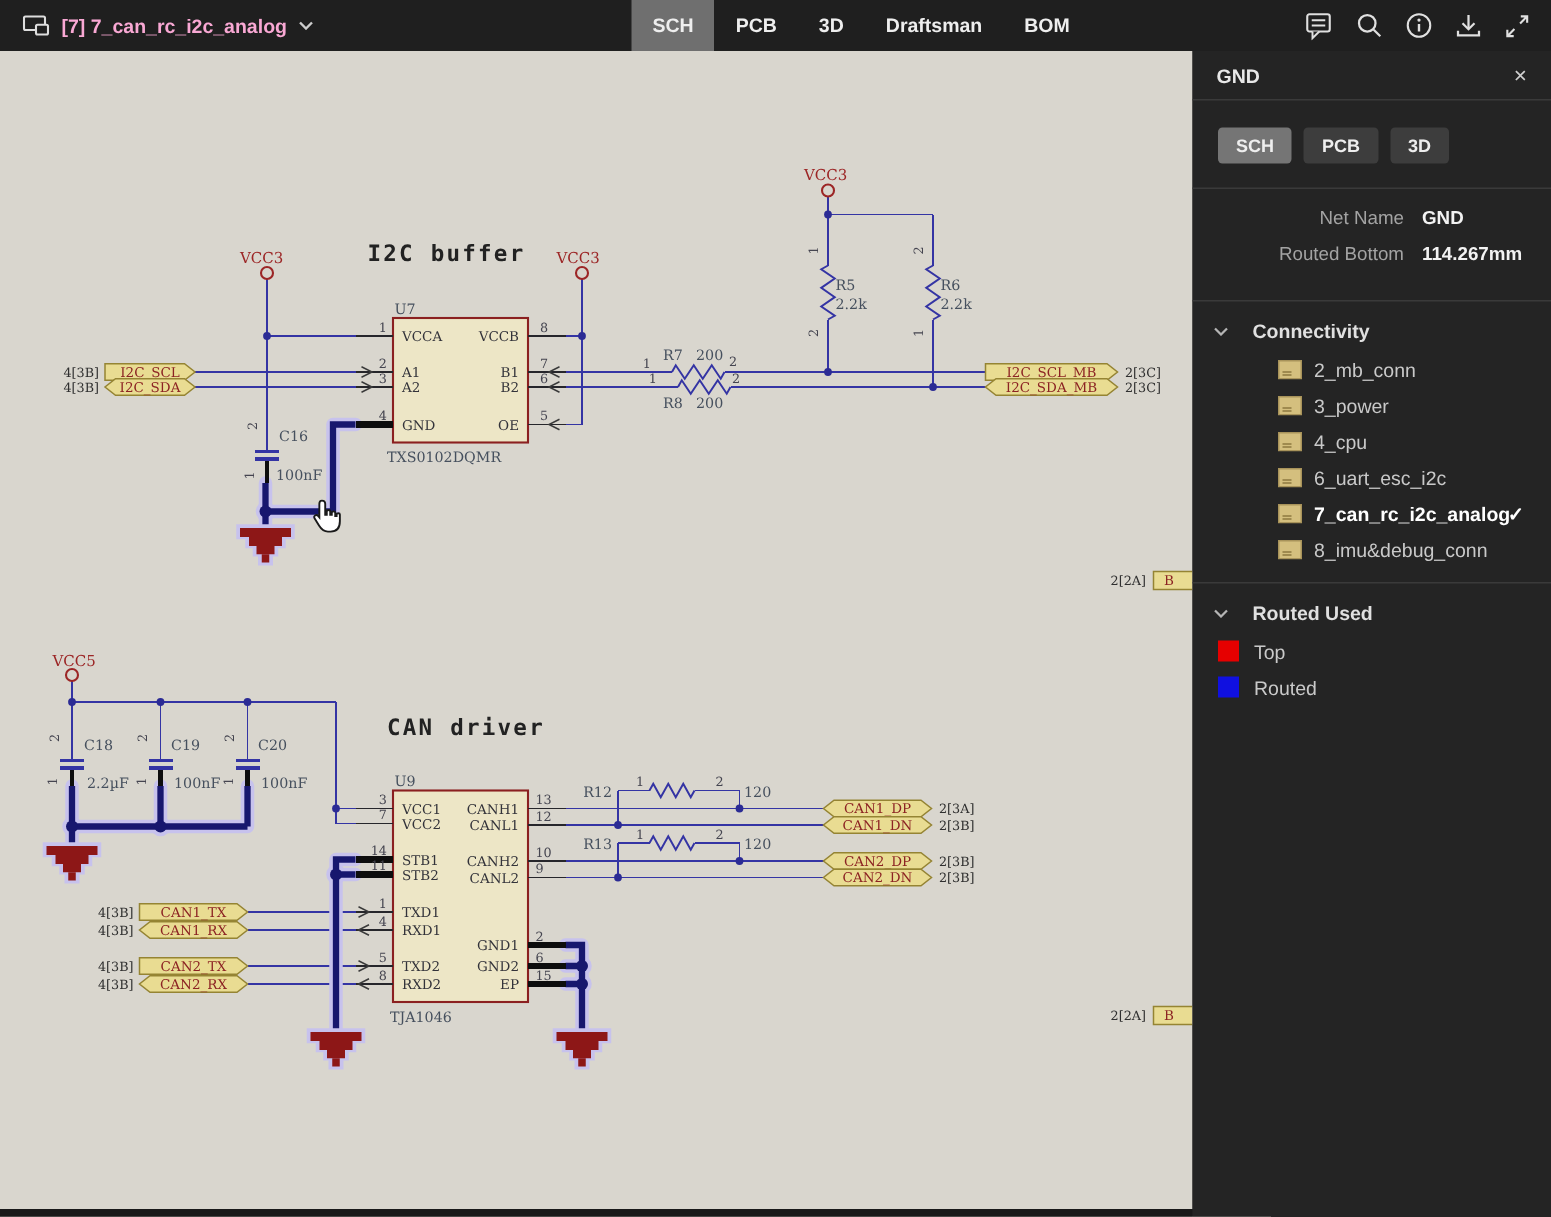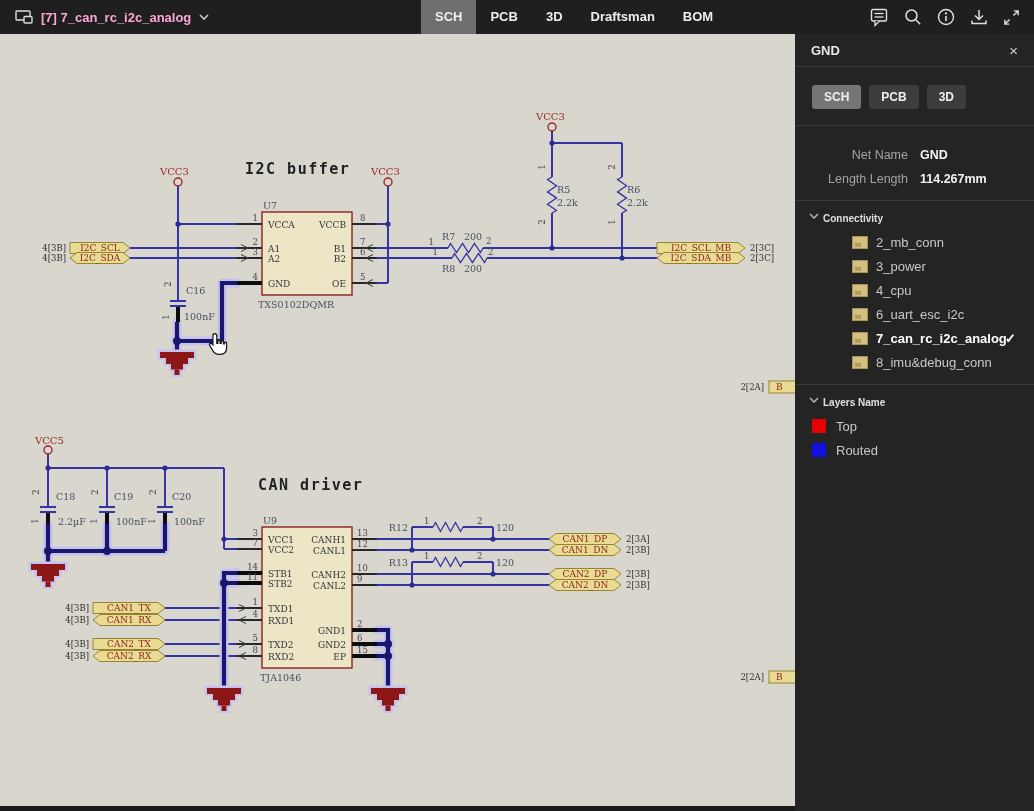--- a/index.html
+++ b/index.html
@@ -47,24 +47,24 @@
   
   .panel{position:absolute;left:795px;top:34px;width:239px;height:777px;background:#242424;color:#ccc;z-index:20;}
   .p-header{height:32px;display:flex;align-items:center;justify-content:space-between;padding:0 16px;border-bottom:1px solid #3a3a3a;}
   .p-title{color:#e8e8e8;font-size:13px;font-weight:bold;}
   .p-close{color:#cfcfcf;font-size:15px;cursor:pointer;}
   .p-viewtabs{display:flex;gap:8px;padding:18px 0 16px 17px;}
   .p-vbtn{background:#3d3d3d;color:#eee;font-size:12px;font-weight:bold;padding:5px 12px;border-radius:3px;cursor:pointer;}
   .p-vbtn.active{background:#757575;}
   .p-div{height:1px;background:#3a3a3a;margin:0;}
   .p-info{padding:12px 0 14px 0;}
-  .info-row{display:flex;align-items:flex-end;height:24px;font-size:12.5px;}
+  .info-row{display:flex;align-items:flex-start;height:24px;font-size:12.5px;margin-left:28px;}
   .info-label{width:113px;text-align:right;color:#a3a3a3;}
   .info-value{margin-left:12px;color:#f2f2f2;font-weight:bold;}
-  .p-section-h{display:flex;align-items:flex-start;gap:4px;padding:12px 0 6px 14px;color:#e0e0e0;font-size:10px;font-weight:bold;cursor:pointer;}
+  .p-section-h{display:flex;align-items:center;gap:16px;padding:12px 0 6px 14px;color:#e0e0e0;font-size:13px;font-weight:bold;cursor:pointer;}
   .conn-item{display:flex;align-items:center;height:24px;padding-left:17px;font-size:13px;color:#c9c9c9;cursor:pointer;position:relative;margin-left:40px;}
   .conn-item .lbl{margin-left:8px;}
   .conn-item.active .lbl{color:#fff;font-weight:bold;text-align:center;}
   .conn-check{position:absolute;right:18px;color:#fff;font-size:13px;font-weight:bold;}
   .layer-item{display:flex;align-items:center;height:24px;padding-left:17px;font-size:13px;color:#c9c9c9;cursor:pointer;text-align:center;}
   .layer-sw{width:14px;height:14px;display:inline-block;}
   .layer-item .lbl{margin-left:10px;}
   .conn-list{padding-bottom:10px;}
 </style>
 </head>
@@ -416,21 +416,21 @@
     <span class="p-vbtn">PCB</span>
     <span class="p-vbtn">3D</span>
   </div>
   <div class="p-div"></div>
   <div class="p-info">
     <div class="info-row">
       <span class="info-label">Net Name</span>
       <span class="info-value">GND</span>
     </div>
     <div class="info-row">
-      <span class="info-label">Length Length</span>
+      <span class="info-label">Routed Bottom</span>
       <span class="info-value">114.267mm</span>
     </div>
   </div>
   <div class="p-div"></div>
   <div class="p-section-h">
     <svg width="10" height="6" viewBox="0 0 10 6">
         <polyline points="1,1 5,5 9,1" fill="none" stroke="#b5b5b5" stroke-width="1.5"></polyline>
       </svg>
     <span>Connectivity</span>
   </div>
@@ -477,21 +477,21 @@
           <path d="M3,8 H9 M3,10 H9" stroke="#8d7a40" stroke-width="1"></path>
         </svg>
       <span class="lbl">8_imu&amp;debug_conn</span>
     </div>
   </div>
   <div class="p-div"></div>
   <div class="p-section-h">
     <svg width="10" height="6" viewBox="0 0 10 6">
         <polyline points="1,1 5,5 9,1" fill="none" stroke="#b5b5b5" stroke-width="1.5"></polyline>
       </svg>
-    <span>Layers Name</span>
+    <span>Routed Used</span>
   </div>
   <div class="layer-item">
     <span class="layer-sw" style="background-color: rgb(230, 0, 0);"></span>
     <span class="lbl">Top</span>
   </div>
   <div class="layer-item">
     <span class="layer-sw" style="background-color: rgb(16, 16, 224);"></span>
     <span class="lbl">Routed</span>
   </div>
 </div>

